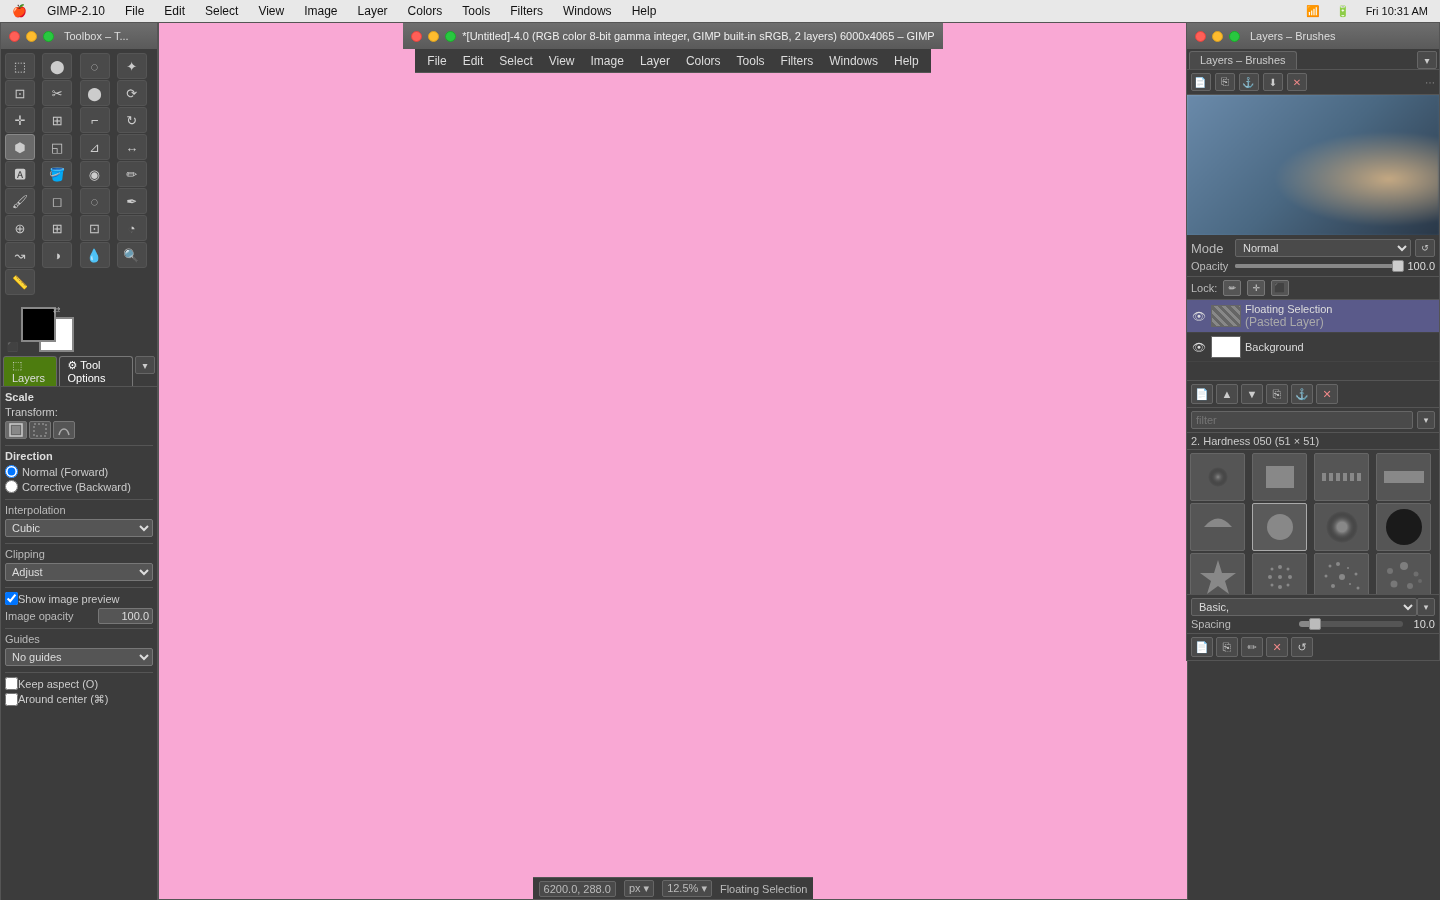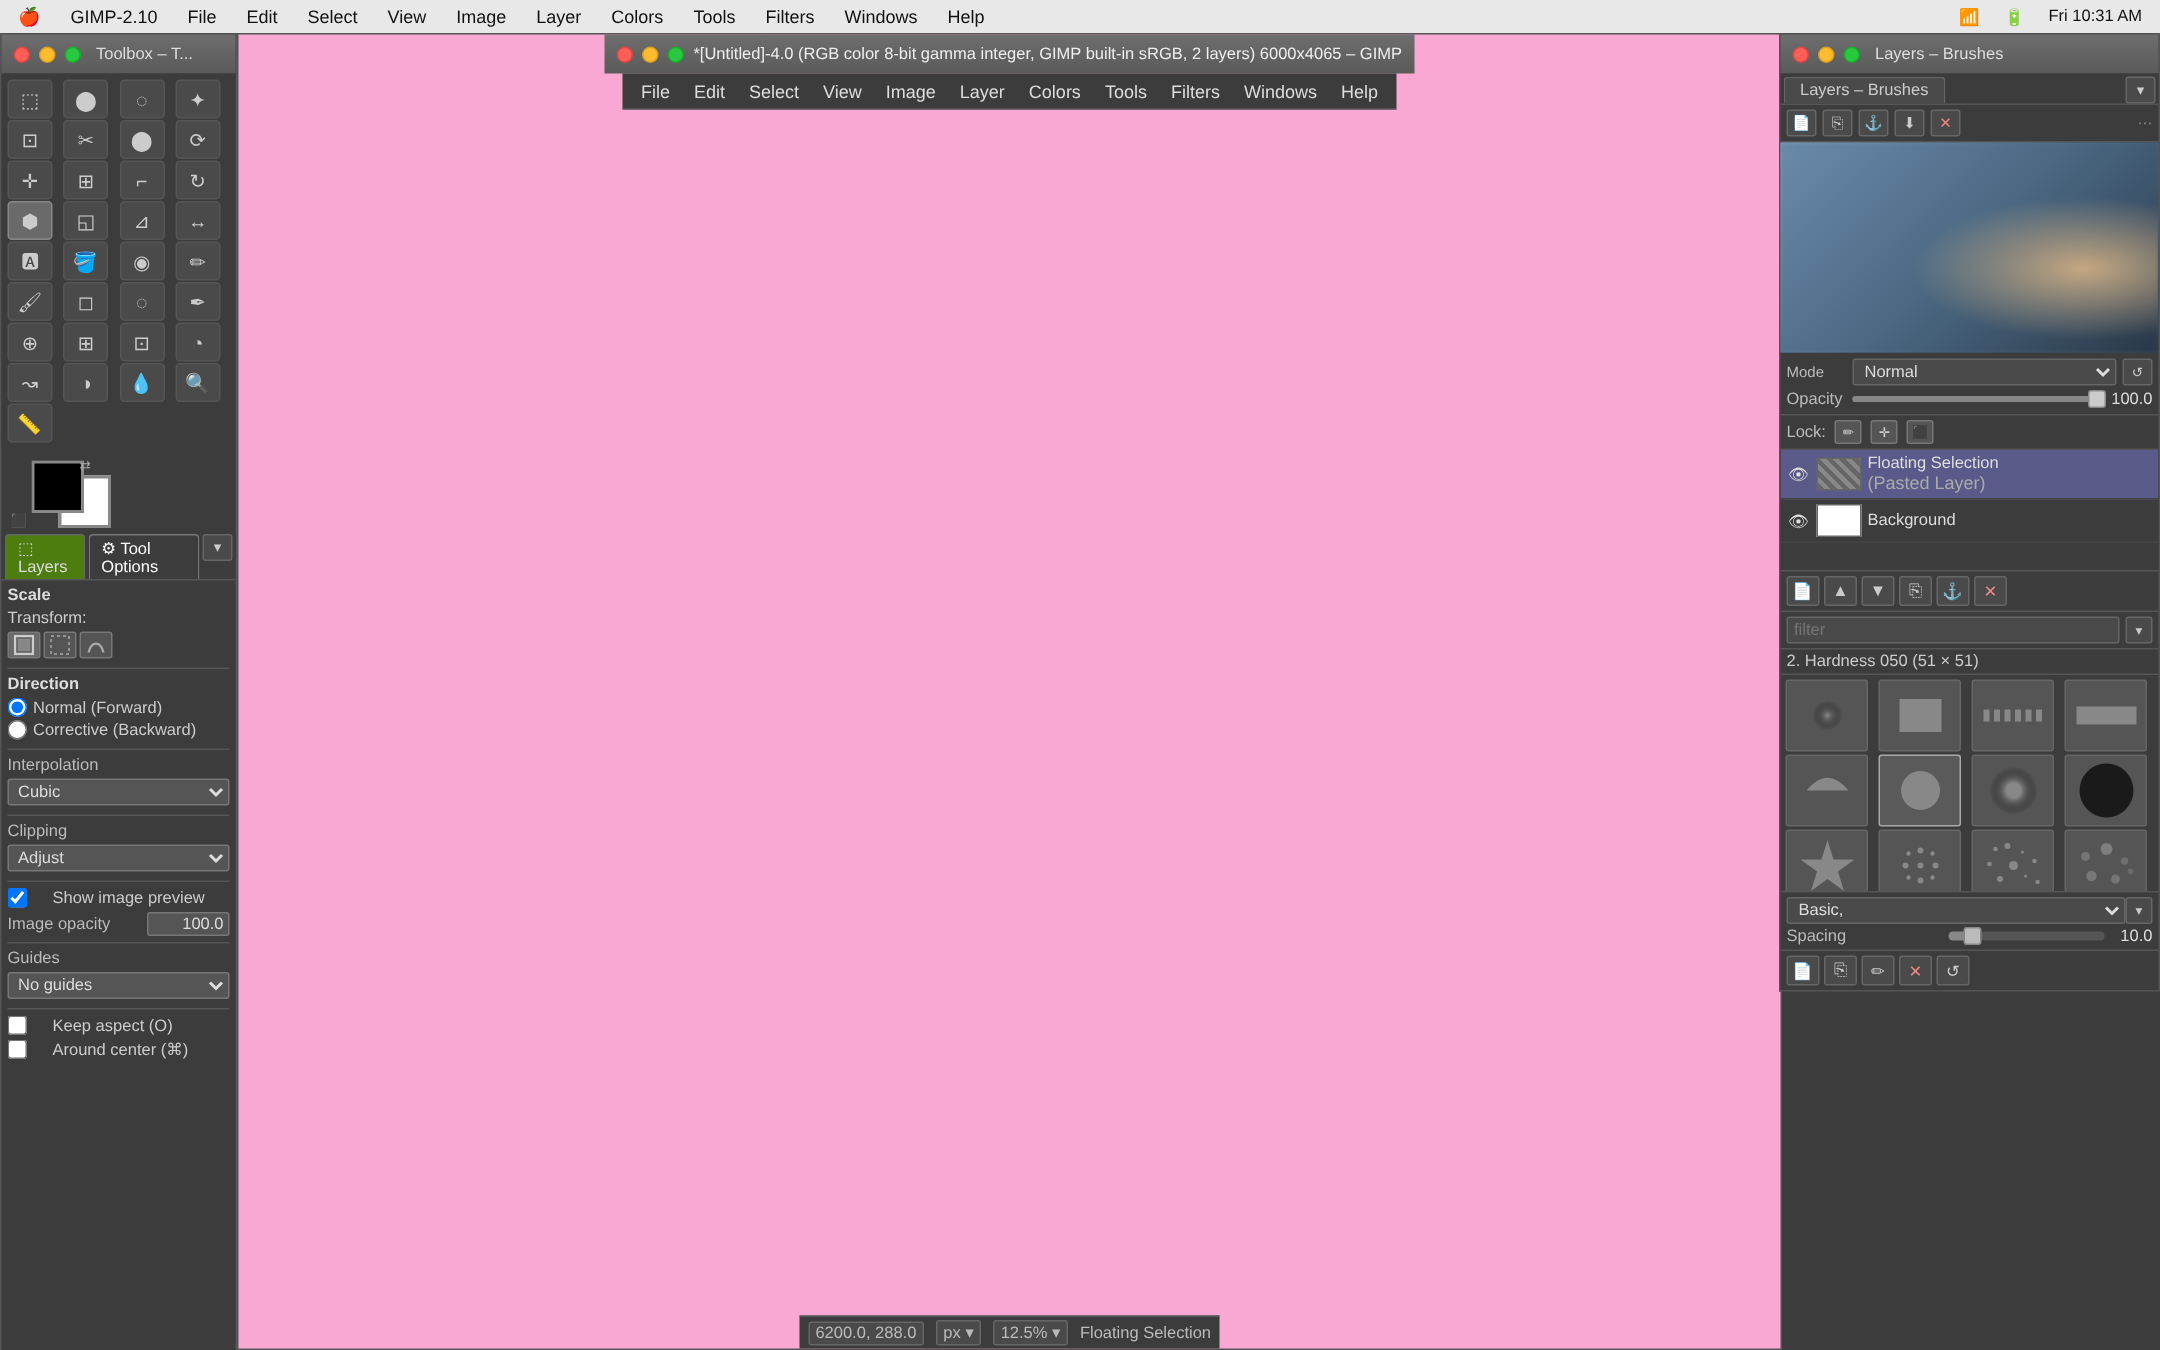--- a/index.html
+++ b/index.html
@@ -202,21 +202,21 @@
       font-size: 11px;
       padding: 1px 3px;
       border-radius: 2px;
       width: 55px;
       text-align: right;
     }
     .divider { height: 1px; background: #555; margin: 4px 0; }
     .checkbox-item {
       display: flex;
       align-items: center;
-      gap: 17px;
+      gap: 0;
       font-size: 11px;
       color: #ccc;
       margin-bottom: 3px;
     }
 
     
     .main-window {
       position: absolute;
       top: 22px;
       left: 158px;
@@ -415,21 +415,21 @@
       padding: 4px;
       border-bottom: 1px solid #555;
       flex-shrink: 0;
     }
     .mode-row {
       display: flex;
       align-items: center;
       gap: 4px;
       margin-bottom: 3px;
     }
-    .mode-label { color: #bbb; font-size: 10px; width: 40px; }
+    .mode-label { color: #bbb; font-size: 13px; width: 40px; }
     .mode-select {
       flex: 1;
       background: #4a4a4a;
       border: 1px solid #666;
       color: #ddd;
       font-size: 11px;
       padding: 1px 3px;
       border-radius: 2px;
     }
     .opacity-row {

